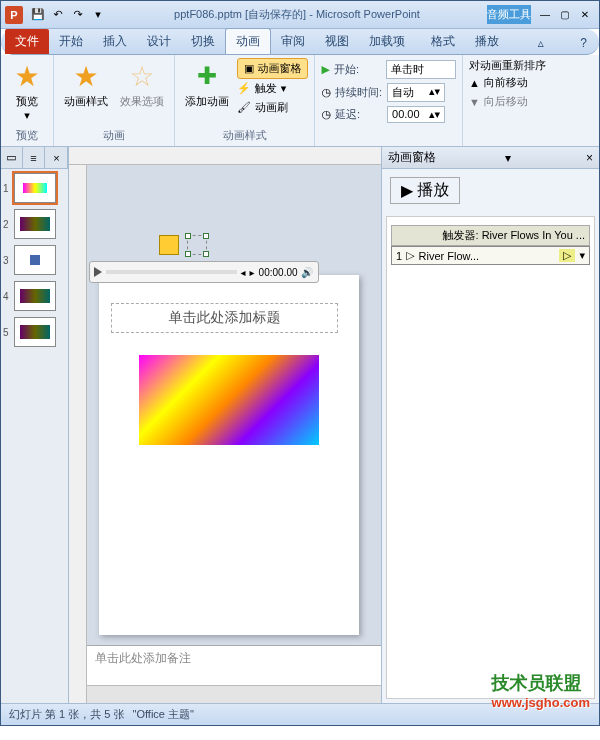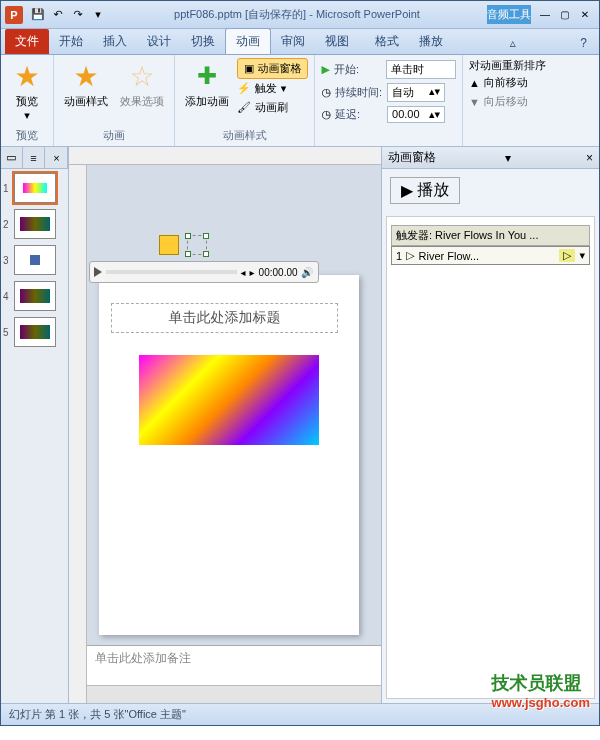--- a/index.html
+++ b/index.html
@@ -6,21 +6,21 @@
 body { width: 600px; height: 740px; background: #fff; overflow: hidden; position: relative; }
 .window { border: 1px solid #3b5a82; }
 .titlebar { height: 28px; background: linear-gradient(#dce8f7, #c5d9f1); display: flex; align-items: center; font-size: 11px; border-bottom: 1px solid #a0b8d8; }
 .app-icon { width: 18px; height: 18px; background: #d04a26; margin: 0 4px; border-radius: 2px; display: flex; align-items: center; justify-content: center; color: #fff; font-weight: bold; font-size: 11px; }
 .qat { display: flex; gap: 2px; margin-left: 2px; }
 .qat-btn { width: 18px; height: 18px; display: flex; align-items: center; justify-content: center; cursor: pointer; }
 .title-text { flex: 1; text-align: center; color: #3a5a82; }
 .audio-tool { background: #4a9dda; color: #fff; padding: 2px 0; font-size: 11px; }
 .win-controls { display: flex; gap: 4px; margin: 0 6px; }
 .win-btn { width: 16px; height: 14px; display: flex; align-items: center; justify-content: center; font-size: 10px; cursor: pointer; }
-.tabs { height: 26px; background: linear-gradient(#dce8f7, #c5d9f1); display: flex; align-items: flex-end; font-size: 12px; padding: 0 4px; border-bottom: 1px solid #8da8c8; }
+.tabs { height: 26px; background: linear-gradient(#dce8f7, #c5d9f1); display: flex; align-items: flex-end; font-size: 12px; padding: 0 4px; border-bottom: 1px solid #8da8c8; border-radius: 13px; }
 .tab { padding: 4px 10px; cursor: pointer; color: #2a4a72; }
 .tab.file { background: #c73018; color: #fff; border-radius: 2px 2px 0 0; }
 .tab.active { background: #f5f8fc; border: 1px solid #8da8c8; border-bottom: none; border-radius: 3px 3px 0 0; }
 .help-icon { margin-left: auto; color: #2a4a72; padding: 4px 8px; }
 .ribbon { height: 92px; background: #eef3fa; border-bottom: 1px solid #a8bcd4; display: flex; font-size: 11px; }
 .rgroup { border-right: 1px solid #c5d5e8; padding: 3px 6px; display: flex; flex-direction: column; }
 .rgroup-body { flex: 1; display: flex; gap: 4px; align-items: flex-start; }
 .rgroup-label { text-align: center; color: #5a6a82; font-size: 11px; padding-top: 2px; }
 .big-btn { display: flex; flex-direction: column; align-items: center; justify-content: center; padding: 2px 4px; cursor: pointer; }
 .big-btn .icn { width: 32px; height: 32px; margin-bottom: 2px; display: flex; align-items: center; justify-content: center; }
@@ -54,23 +54,23 @@
 .aud-track { flex: 1; height: 4px; background: #ddd; }
 .title-ph { position: absolute; top: 28px; left: 12px; right: 21px; height: 30px; border: 1px dashed #aaa; display: flex; align-items: center; justify-content: center; font-size: 14px; color: #555; }
 .content-img { position: absolute; top: 80px; left: 40px; width: 180px; height: 90px; background: linear-gradient(135deg, #f0f 0%, #ff0 30%, #f80 50%, #80f 70%, #0cf 100%); }
 .notes { position: absolute; bottom: 18px; left: 18px; right: 0; height: 40px; background: #fff; border-top: 1px solid #aaa; padding: 4px 8px; font-size: 12px; color: #888; }
 .scroll-h { position: absolute; bottom: 0; left: 18px; right: 0; height: 18px; background: #e4e4e4; border-top: 1px solid #bbb; }
 .anim-pane { width: 218px; background: #eef3fa; border-left: 1px solid #a8bcd4; display: flex; flex-direction: column; }
 .pane-hdr { height: 22px; background: linear-gradient(#e4ecf6, #d4dce8); border-bottom: 1px solid #a8bcd4; display: flex; align-items: center; padding: 0 6px; font-size: 12px; }
 .pane-hdr .cls { margin-left: auto; cursor: pointer; }
 .pane-body { flex: 1; background: #fff; margin: 4px; border: 1px solid #ccc; padding: 4px; font-size: 11px; }
 .play-btn { border: 1px solid #aaa; padding: 2px 10px; margin: 4px; cursor: pointer; display: inline-flex; align-items: center; gap: 4px; }
-.trigger-row { background: #e4e4d4; border: 1px solid #aaa; padding: 2px 4px; margin-top: 4px; }
+.trigger-row { background: #e4e4d4; border: 1px solid #aaa; padding: 2px 4px; margin-top: 4px; text-align: right; }
 .anim-item { border: 1px solid #888; background: #f8f8f0; padding: 2px 4px; display: flex; align-items: center; gap: 4px; }
-.statusbar { height: 22px; background: linear-gradient(#dce8f7, #c5d9f1); border-top: 1px solid #a8bcd4; display: flex; align-items: center; font-size: 11px; color: #3a4a62; padding: 0 8px; gap: 0; }
+.statusbar { height: 22px; background: linear-gradient(#dce8f7, #c5d9f1); border-top: 1px solid #a8bcd4; display: flex; align-items: center; font-size: 11px; color: #3a4a62; padding: 0 8px; gap: 8px; }
 .watermark { position: absolute; right: 10px; bottom: 30px; font-size: 18px; font-weight: bold; color: #2a8a2a; text-shadow: 1px 1px #fff; }
 .watermark .url { font-size: 13px; color: #e04020; display: block; }
 .handle { width: 6px; height: 6px; background: #fff; border: 1px solid #3a7a3a; position: absolute; }
 </style>
 </head>
 <body>
 
 <div class="window">
   <div class="titlebar">
     <div class="app-icon">P</div>
@@ -93,20 +93,21 @@
 
   <div class="tabs">
     <div class="tab file">文件</div>
     <div class="tab">开始</div>
     <div class="tab">插入</div>
     <div class="tab">设计</div>
     <div class="tab">切换</div>
     <div class="tab active">动画</div>
     <div class="tab">审阅</div>
     <div class="tab">视图</div>
+    <div class="tab">加载项</div>
     <div class="tab" style="margin-left:6px">格式</div>
     <div class="tab">播放</div>
     <div class="help-icon">▵</div>
     <div class="help-icon">?</div>
   </div>
 
   <div class="ribbon">
     <div class="rgroup">
       <div class="rgroup-body">
         <div class="big-btn">

